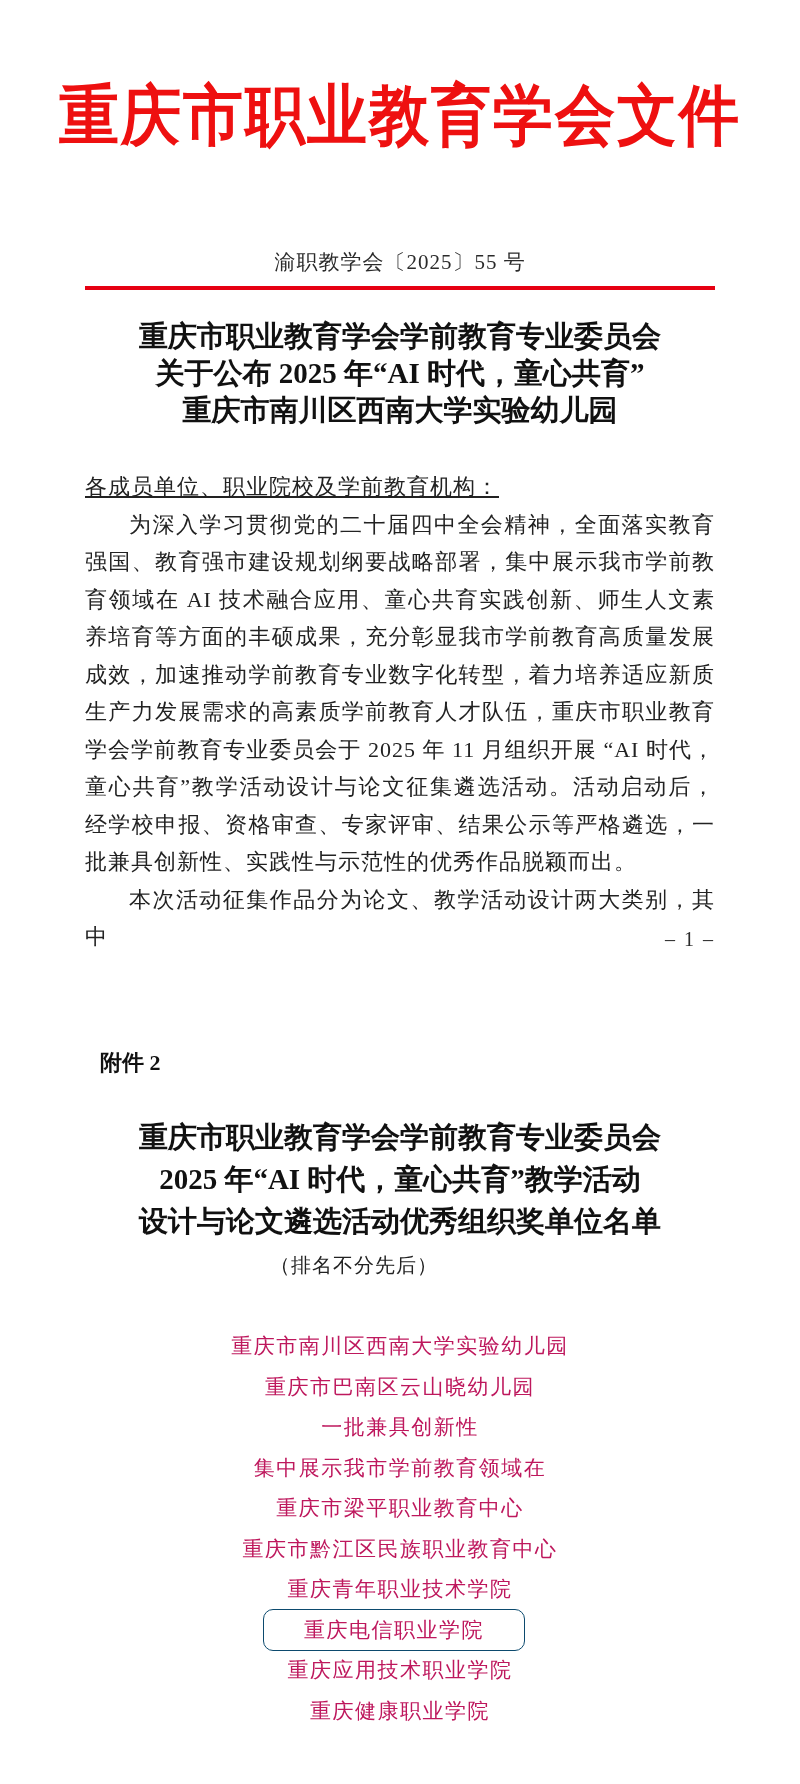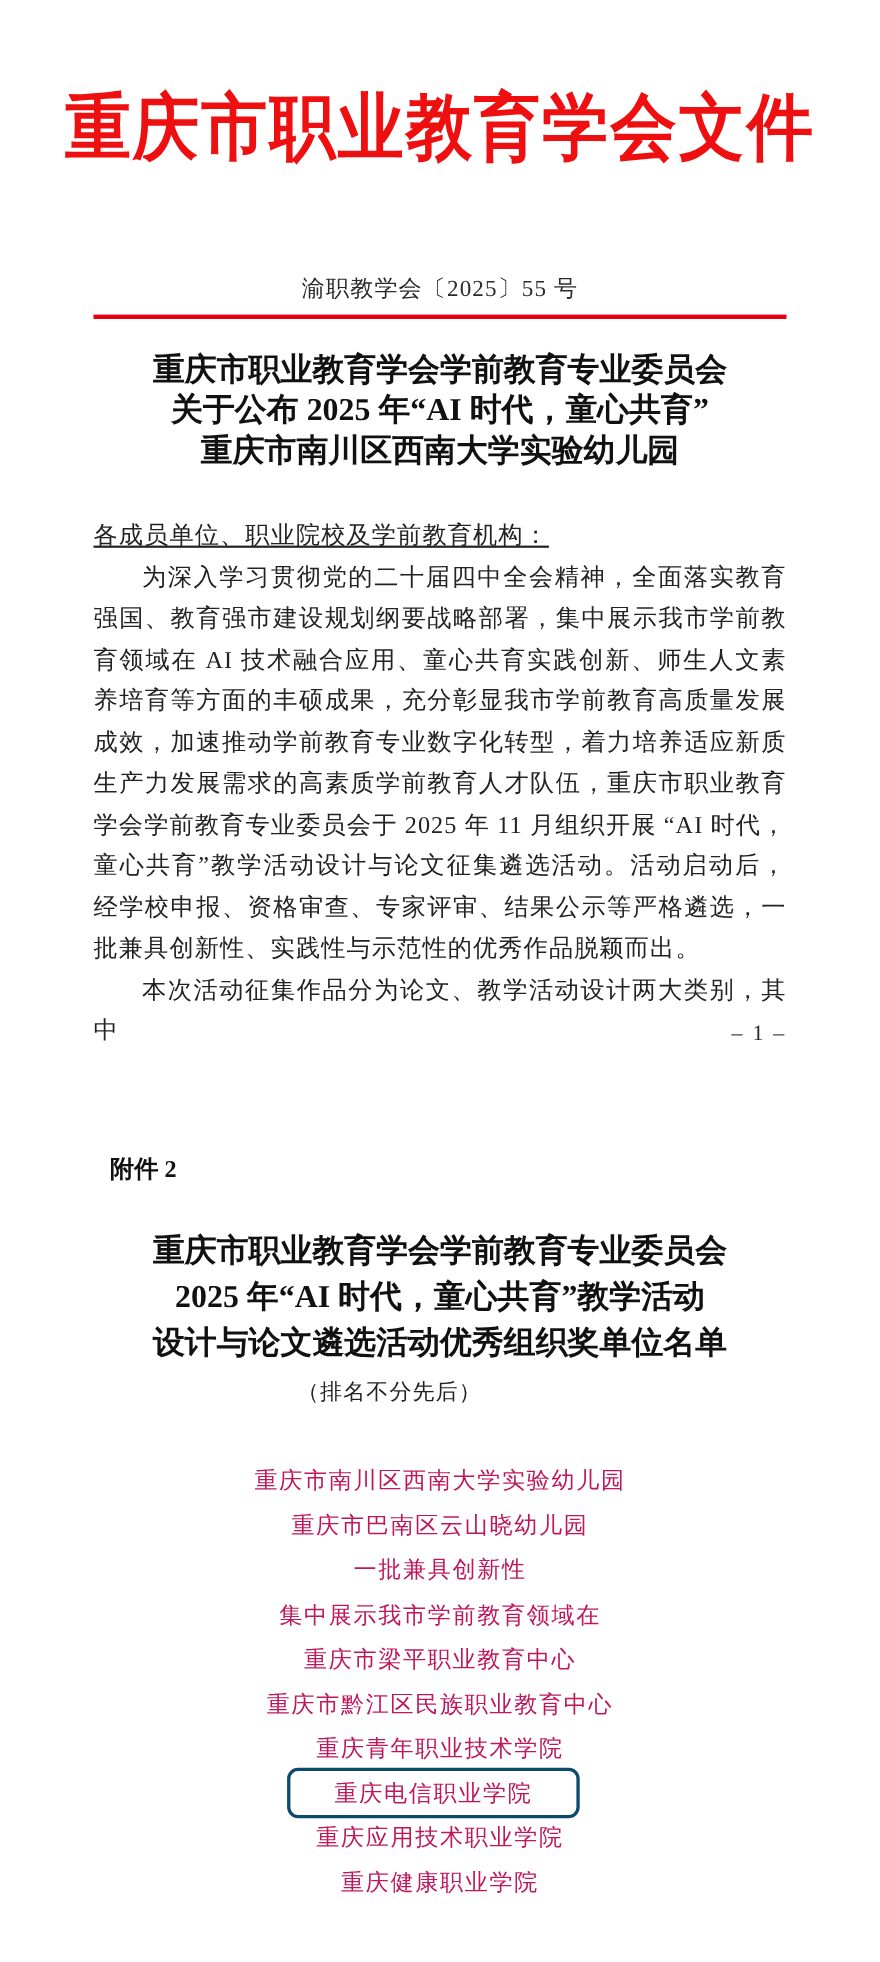--- a/index.html
+++ b/index.html
@@ -68,21 +68,21 @@
   .org-list{
     position:absolute;top:1326px;left:0;width:800px;
   }
   .org-item{
     height:40.5px;
     display:flex;align-items:center;justify-content:center;
     font-size:21px;letter-spacing:1.5px;color:#be185d;
   }
   .highlight-box{
     display:inline-block;
-    border:3px solid #0c4a6e;
+    border:1px solid #0c4a6e;
     border-radius:10px;
     padding:6px 40px;
     margin-left:-12px;
   }
 </style>
 </head>
 <body>
 
 <div class="page">
 

